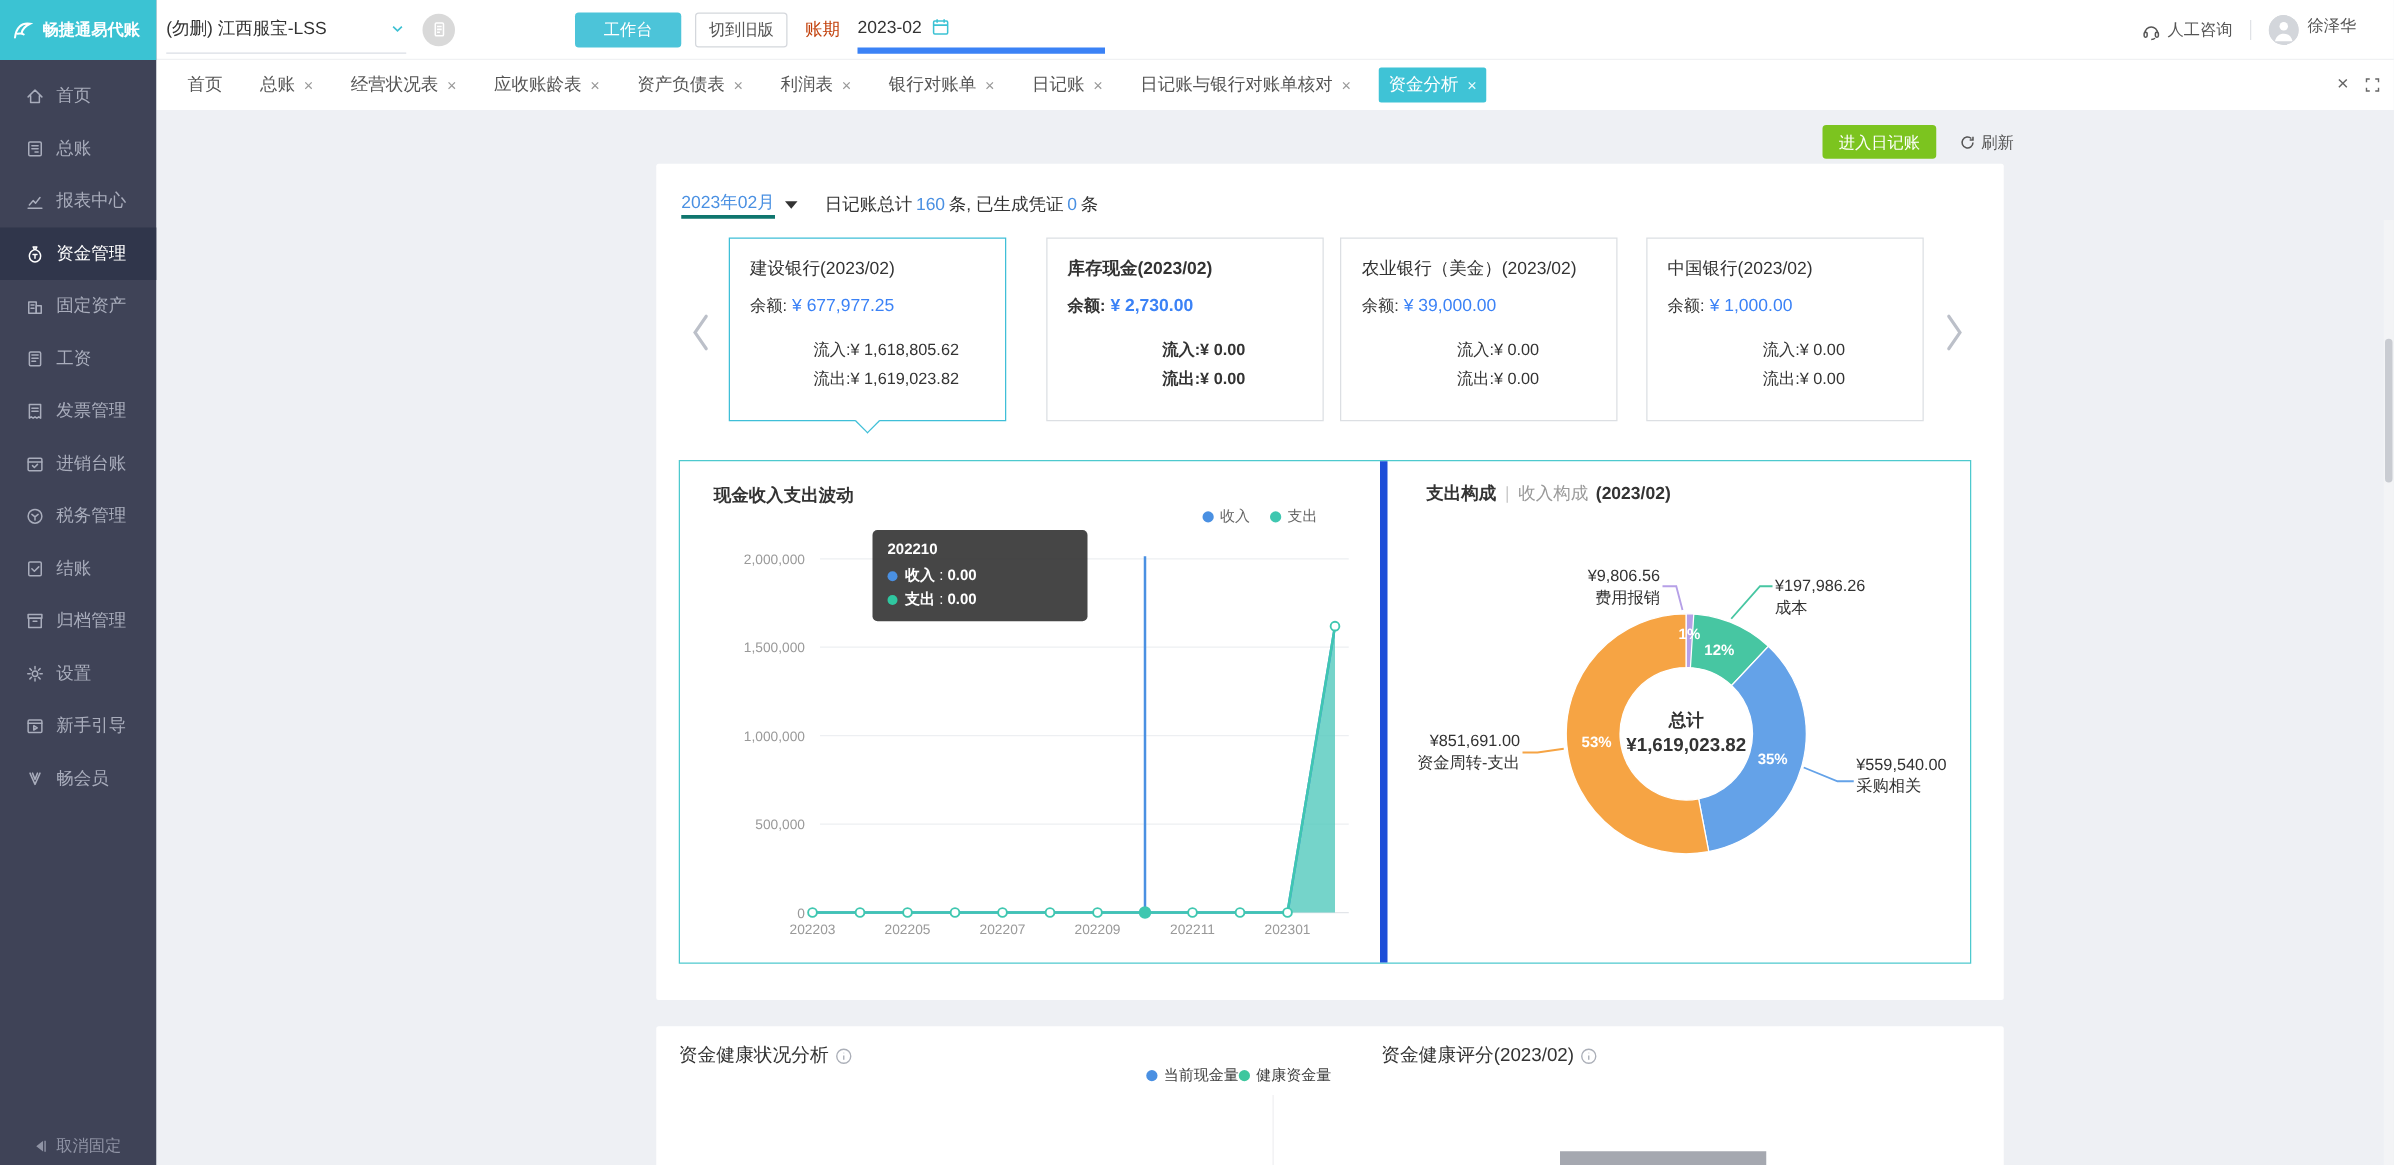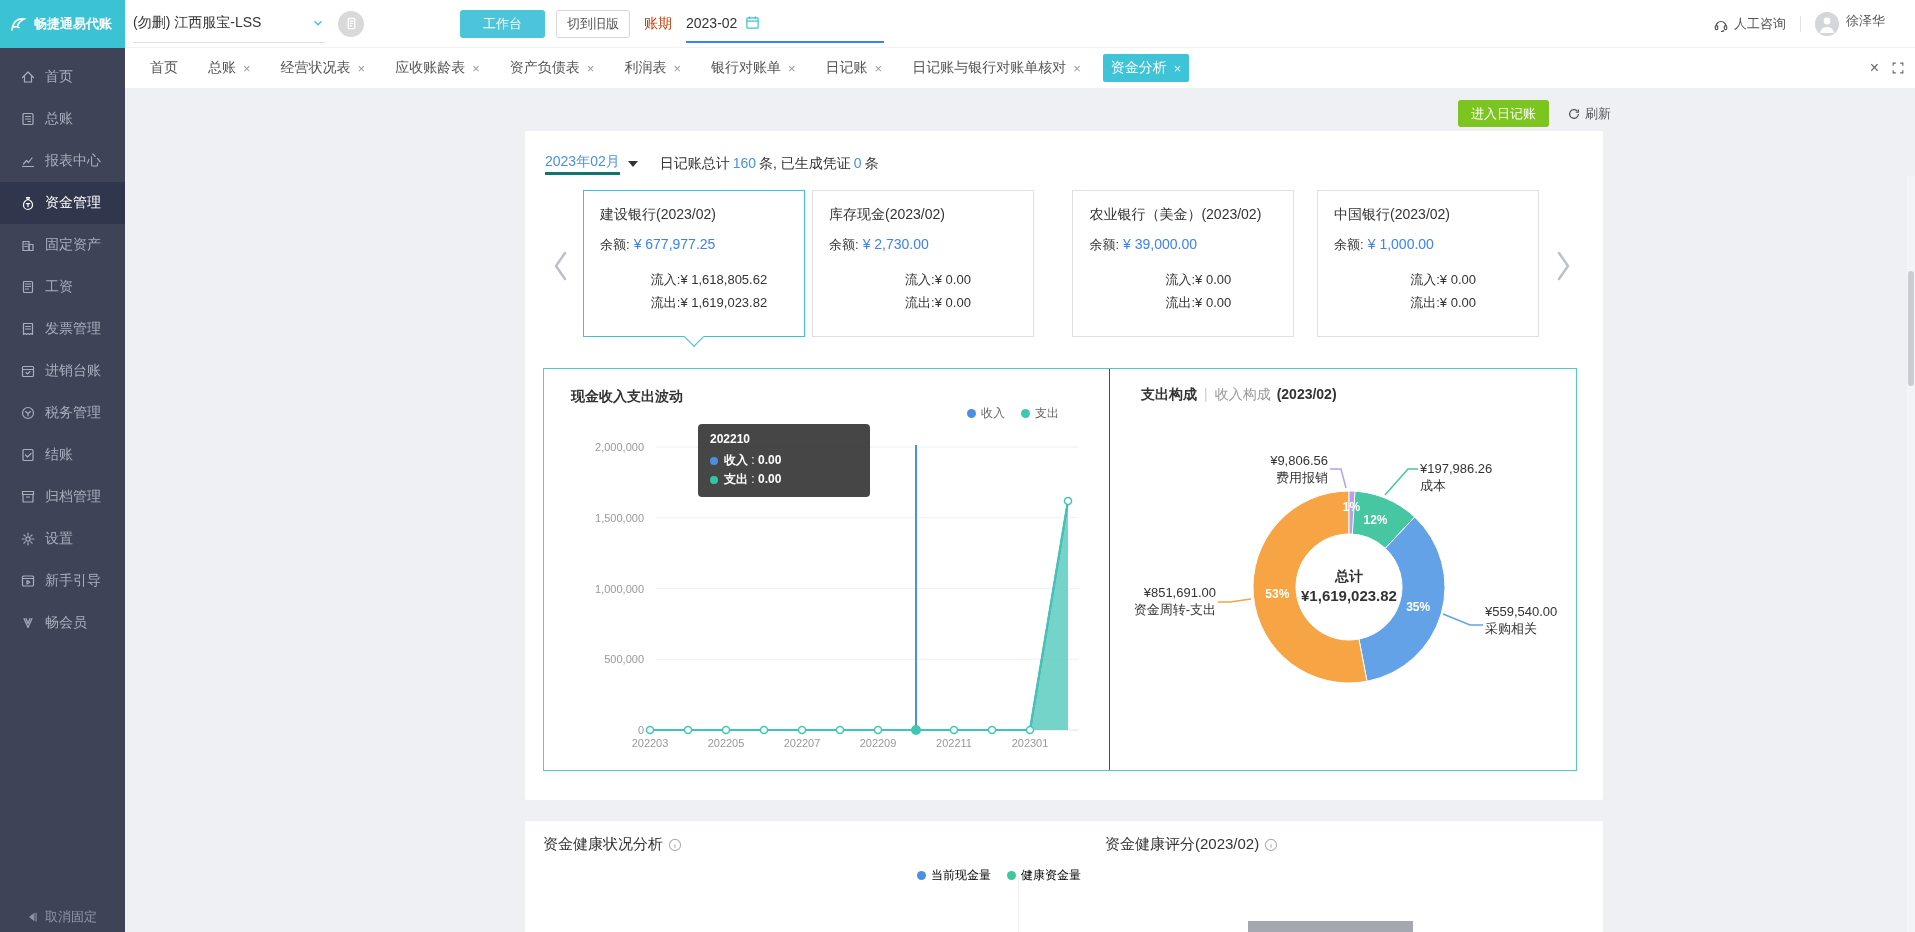--- a/index.html
+++ b/index.html
@@ -17,21 +17,21 @@
 .nav-item .nav-icon{width:16px;height:16px;flex:0 0 16px}
 .pin{position:absolute;bottom:6px;left:0;width:100%;color:#9094A5;font-size:13px;display:flex;align-items:center;gap:5px;padding-left:26px}
 
 
 .topbar{position:absolute;left:125px;top:0;right:0;height:48px;background:#fff;display:flex;align-items:center;z-index:5;border-bottom:1px solid #F0F1F3}
 .company{margin-left:8px;width:192px;height:38px;display:flex;align-items:center;justify-content:space-between;border-bottom:1px solid #DADEE5;cursor:pointer;font-size:14px;color:#333}
 .clip-circle{margin-left:13px;width:26px;height:26px;border-radius:50%;background:#D9D9D9;display:flex;align-items:center;justify-content:center;cursor:pointer}
 .btn-workbench{margin-left:96px;width:85px;height:28px;background:#4CC4D9;color:#fff;border:none;border-radius:3px;font-size:13px;cursor:pointer}
 .btn-oldver{margin-left:11px;height:28px;padding:0 10px;background:#fff;color:#555;border:1px solid #D4D7DC;border-radius:3px;font-size:13px;cursor:pointer}
 .period-label{margin-left:14px;font-size:14px;color:#c2410c}
-.period-field{margin-left:14px;width:198px;height:38px;display:flex;align-items:center;gap:8px;border-bottom:2px solid #3b82f6;cursor:pointer}
+.period-field{margin-left:14px;width:198px;height:38px;display:flex;align-items:center;gap:8px;border-bottom:5px solid #3b82f6;cursor:pointer}
 .period-value{font-size:14px;color:#333}
 .top-right{margin-left:auto;display:flex;align-items:center;margin-right:30px}
 .support{display:flex;align-items:flex-end;gap:5px;color:#555;font-size:13px;cursor:pointer}
 .vdiv{width:1px;height:16px;background:#E0E2E6;margin:0 14px}
 .user{display:flex;gap:7px;cursor:pointer}
 .avatar{width:24px;height:24px;border-radius:50%;background:#D3D6DB;overflow:hidden}
 .username{font-size:13px;color:#555}
 
 
 .tabbar{position:absolute;left:125px;top:48px;right:0;height:40px;background:#fff;display:flex;align-items:center;padding-left:17px;z-index:4}
@@ -66,40 +66,40 @@
   border-right:1px solid #3FBFD8;border-bottom:1px solid #3FBFD8;transform:rotate(45deg)}
 .card-title{font-size:14px;color:#333}
 .card-balance{margin-top:12px;font-size:13px;color:#333}
 .card-balance .bal-val{color:#3b82f6;font-size:14px;margin-left:4px}
 .card-flows{margin-top:14px;text-align:center;padding-left:30px;font-size:13px;color:#333;line-height:23px}
 .car-arrow{position:absolute;top:118px;width:22px;height:34px;cursor:pointer}
 .car-prev{left:24px}.car-next{left:1028px}
 
 
 .chart-box{position:absolute;left:18px;top:237px;width:1034px;height:403px;border:1px solid #4EC9CE;display:flex;background:#fff}
-.flow-half{position:relative;width:566px;height:401px;border-right:1px solid #1d4ed8}
+.flow-half{position:relative;width:566px;height:401px;border-right:6px solid #1d4ed8}
 .flow-title{position:absolute;left:27px;top:19px;font-size:14px;color:#333;font-weight:bold}
 .flow-legend{position:absolute;right:50px;top:36px;display:flex;gap:16px;font-size:12px;color:#666}
 .leg-item{display:flex;align-items:center;gap:5px;cursor:pointer}
 .leg-dot{width:9px;height:9px;border-radius:50%}
 .tooltip{position:absolute;left:154px;top:55px;width:172px;padding:8px 12px;background:rgba(44,44,44,.88);border-radius:4px;color:#fff;font-size:12px;z-index:3}
 .tooltip .tt-title{font-weight:bold;margin-bottom:5px}
 .tt-row{display:flex;align-items:center;gap:6px;line-height:19px}
 .tt-dot{width:8px;height:8px;border-radius:50%}
 .donut-half{position:relative;flex:1;height:401px}
 .donut-title{position:absolute;left:31px;top:17px;font-size:14px}
 .donut-title .t-exp{color:#333;font-weight:bold;cursor:pointer}
 .donut-title .t-pipe{color:#CCC;margin:0 7px}
 .donut-title .t-inc{color:#999;cursor:pointer}
 .donut-title .t-period{color:#333;font-weight:bold;margin-left:6px}
 
 
 .h-title{position:absolute;left:18px;top:14px;font-size:15px;color:#333;display:flex;align-items:center;gap:5px}
 .h-title2{left:580px}
-.h-legend{position:absolute;left:392px;top:46px;display:flex;gap:16px;font-size:12px;color:#000000}
+.h-legend{position:absolute;left:392px;top:31px;display:flex;gap:0;font-size:12px;color:#404040}
 .p2-div{position:absolute;left:493px;top:55px;bottom:0;width:1px;background:#EFEFF2}
 .score-bar{position:absolute;left:723px;top:100px;width:165px;height:99px;background:#A5A8B0}
 
 
 .scroll-track{position:absolute;right:0;top:88px;width:8px;bottom:0;background:#F3F4F6;z-index:7}
 .scroll-thumb{position:absolute;right:1px;top:95px;width:6px;height:115px;border-radius:3px;background:#C9CCD2;cursor:pointer}
 </style>
 </head>
 <body>
 
@@ -394,21 +394,21 @@
     </div>
     <div id="cards-host">
         <div class="card sel" style="left: 58px;">
           <div class="card-title">建设银行(2023/02)</div>
           <div class="card-balance"><span>余额:</span><span class="bal-val">¥ 677,977.25</span></div>
           <div class="card-flows">
             <div>流入:¥ 1,618,805.62</div>
             <div>流出:¥ 1,619,023.82</div>
           </div>
         </div>
-        <div class="card" style="left: 287px;">
+        <div class="card" style="left: 312px; font-weight: bold;">
           <div class="card-title">库存现金(2023/02)</div>
           <div class="card-balance"><span>余额:</span><span class="bal-val">¥ 2,730.00</span></div>
           <div class="card-flows">
             <div>流入:¥ 0.00</div>
             <div>流出:¥ 0.00</div>
           </div>
         </div>
         <div class="card" style="left: 547.4px;">
           <div class="card-title">农业银行（美金）(2023/02)</div>
           <div class="card-balance"><span>余额:</span><span class="bal-val">¥ 39,000.00</span></div>

